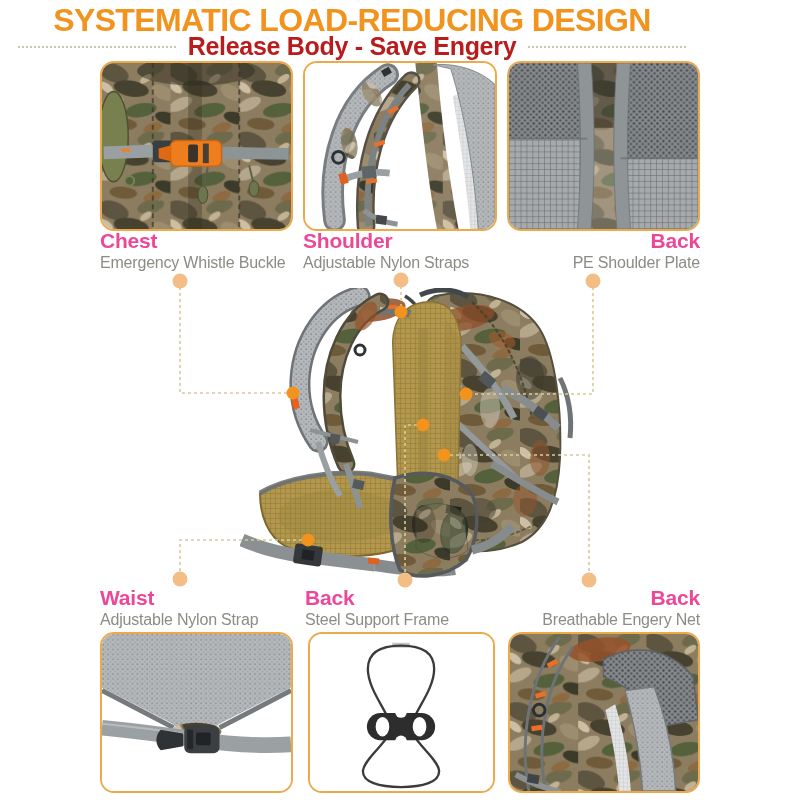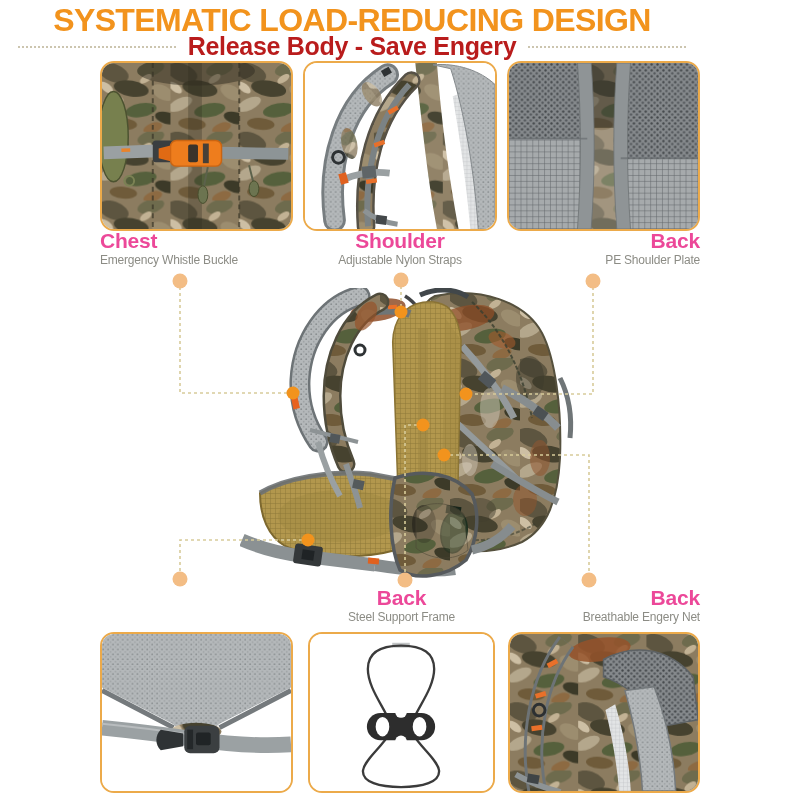--- a/index.html
+++ b/index.html
@@ -7,22 +7,22 @@
           font-family:"Liberation Sans","DejaVu Sans",sans-serif}
   .title{position:absolute;top:2px;left:0;width:100%;text-align:center;margin:0;
          font-size:32px;font-weight:800;color:#f2931d;letter-spacing:-0.6px;white-space:nowrap}
   .subtitle-row{position:absolute;top:32px;left:0;width:100%;display:flex;align-items:center;justify-content:center;gap:12px}
   .dotline{height:0;border-top:2px dotted #ccc5af;width:158px}
   .subtitle{font-size:25px;font-weight:700;color:#b91c1c;margin:0;letter-spacing:-0.3px}
   .thumb{position:absolute;border:2px solid #ecaa4a;border-radius:14px;overflow:hidden;background:#fff;box-sizing:border-box}
   .thumb svg{display:block;width:100%;height:100%}
   .feature-label{position:absolute;width:193px}
   .feature-label .t{font-size:21px;font-weight:800;color:#ec4899;line-height:1.08;letter-spacing:-0.2px}
-  .feature-label .d{font-size:12px;color:#8c8c85;line-height:1.25;letter-spacing:-0.2px;white-space:nowrap}
-  .al{text-align:left}.ac{text-align:center}.ar{text-align:right}
+  .feature-label .d{font-size:16px;color:#8c8c85;line-height:1.25;letter-spacing:-0.2px;white-space:nowrap}
+  .al{text-align:left}.ac{}.ar{text-align:right}
   #connectors{position:absolute;left:0;top:0;pointer-events:none}
   #main-photo{position:absolute;left:240px;top:288px}
   .defs-holder{position:absolute;width:0;height:0;overflow:hidden}
 </style>
 </head>
 <body>
 
 <svg class="defs-holder" aria-hidden="true">
   <defs>
     <pattern id="camo" width="70" height="70" patternUnits="userSpaceOnUse">
@@ -204,20 +204,24 @@
     <div class="d">Emergency Whistle Buckle</div>
   </div>
   <div class="feature-label ac" style="left:303px;top:230px;width:194px">
     <div class="t">Shoulder</div>
     <div class="d">Adjustable Nylon Straps</div>
   </div>
   <div class="feature-label ar" style="left:507px;top:230px">
     <div class="t">Back</div>
     <div class="d">PE Shoulder Plate</div>
   </div>
+  <div class="feature-label al" style="left:100px;top:587px">
+    <div class="t">Waist</div>
+    <div class="d">Adjustable Nylon Strap</div>
+  </div>
   <div class="feature-label ac" style="left:305px;top:587px">
     <div class="t">Back</div>
     <div class="d">Steel Support Frame</div>
   </div>
   <div class="feature-label ar" style="left:507px;top:587px">
     <div class="t">Back</div>
     <div class="d">Breathable Engery Net</div>
   </div>
 
   <svg id="main-photo" width="340" height="302" viewBox="0 0 340 302">

